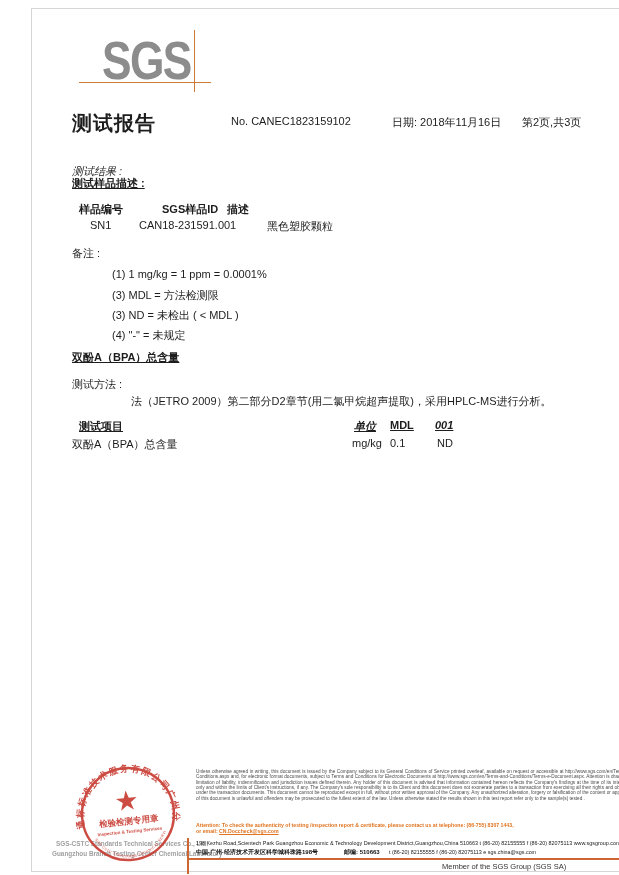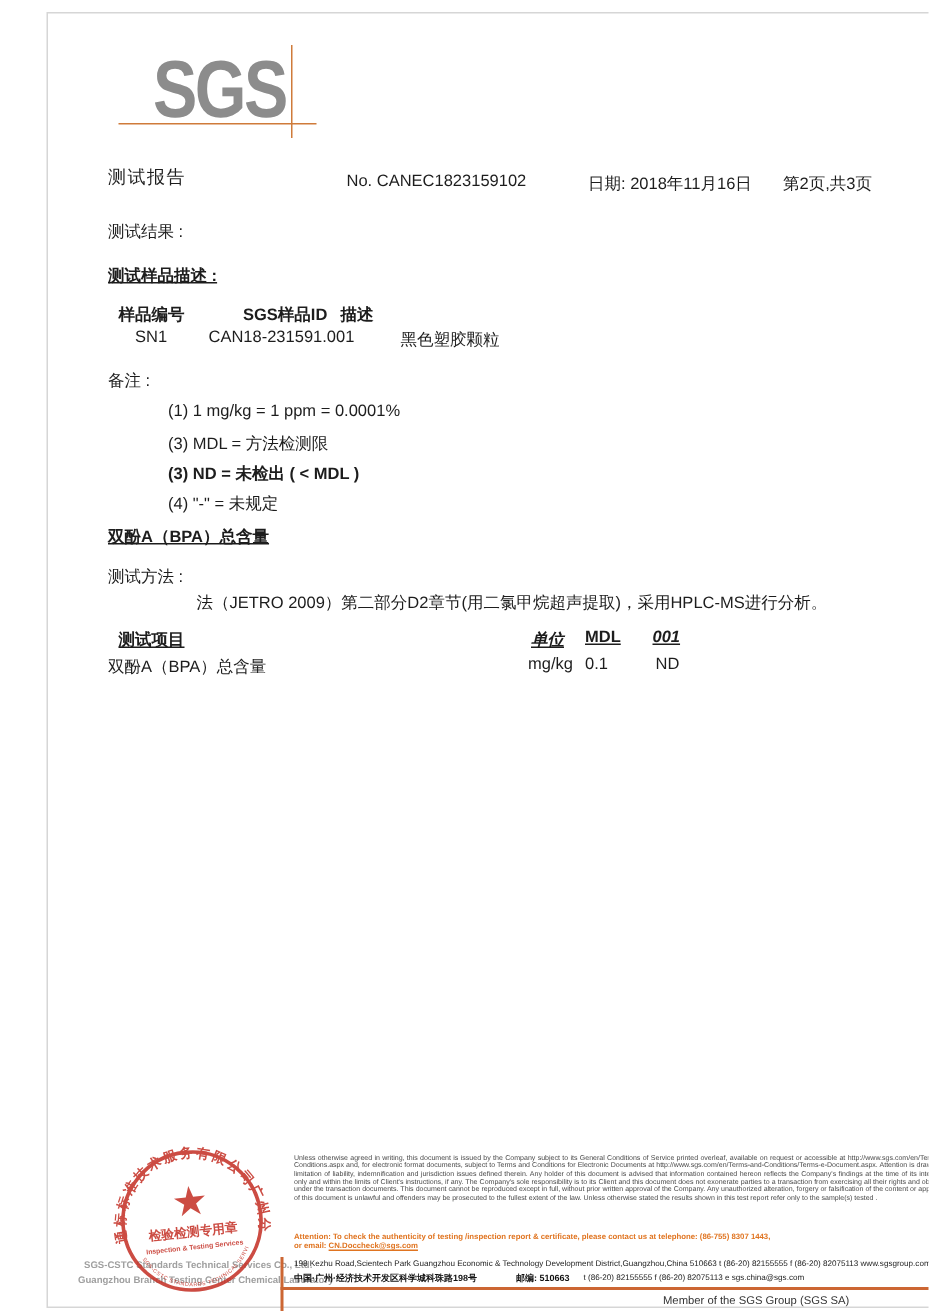--- a/index.html
+++ b/index.html
@@ -10,21 +10,21 @@
                  border:1px solid #d6d6d6; }
   .abs { position:absolute; white-space:nowrap; }
   .b { font-weight:bold; }
   .u { text-decoration:underline; }
   .body-txt { font-size:11px; }
   .logo-txt { font-size:54px; font-weight:bold; color:#8c8c8c;
               letter-spacing:-2px; transform:scaleX(0.82); transform-origin:left top;
               line-height:1; }
   .orange-h { position:absolute; height:1px; background:#cf7b3a; }
   .orange-v { position:absolute; width:1px; background:#cf7b3a; }
-  .title { font-size:12px; font-weight:normal; letter-spacing:1px; }
+  .title { font-size:20px; font-weight:bold; letter-spacing:1px; }
   .hdr { font-size:11px; }
   .remark-item { position:absolute; left:88px; font-size:11px; white-space:nowrap; }
   .fineprint { position:absolute; left:172px; top:769px; width:441px;
                font-size:4.7px; line-height:5.35px; color:#4a4a4a;
                text-align:justify; }
   .attention { position:absolute; left:172px; top:822px; width:441px;
                font-size:5.2px; line-height:6px; font-weight:bold; color:#e07420; }
   .addr { font-size:5.4px; color:#222; }
   .addr-cn { font-size:6px; color:#111; font-weight:bold; }
   .gray-co { color:#a0a0a0; font-size:6.4px; font-weight:bold; }
@@ -43,37 +43,37 @@
 
   <div class="abs logo-txt" style="left:78px; top:33px;">SGS</div>
   <div class="orange-h" style="left:55px; top:82px; width:132px;"></div>
   <div class="orange-v" style="left:170px; top:30px; height:62px;"></div>
 
   <div class="abs title" style="left:48px; top:110px;">测试报告</div>
   <div class="abs hdr" style="left:207px; top:115px;">No. CANEC1823159102</div>
   <div class="abs hdr" style="left:368px; top:115px;">日期: 2018年11月16日</div>
   <div class="abs hdr" style="left:498px; top:115px;">第2页,共3页</div>
 
-  <div class="abs body-txt" style="left:48px; top:147px;">测试结果 :</div>
+  <div class="abs body-txt" style="left:48px; top:164px;font-style:italic;">测试结果 :</div>
 
   <div class="abs body-txt b u" style="left:48px; top:176px;">测试样品描述 :</div>
 
   <div>
     <div class="abs body-txt b" style="left:55px; top:202px;">样品编号</div>
     <div class="abs body-txt b" style="left:138px; top:202px;">SGS样品ID</div>
     <div class="abs body-txt b" style="left:203px; top:202px;">描述</div>
     <div class="abs body-txt" style="left:66px; top:219px;">SN1</div>
     <div class="abs body-txt" style="left:115px; top:219px;">CAN18-231591.001</div>
     <div class="abs body-txt" style="left:203px; top:219px;padding-left:40px;">黑色塑胶颗粒</div>
   </div>
 
   <div class="abs body-txt" style="left:48px; top:246px;">备注 :</div>
   <div class="remark-item" style="top:268px;">(1) 1 mg/kg = 1 ppm = 0.0001%</div>
   <div class="remark-item" style="top:288px;">(3) MDL = 方法检测限</div>
-  <div class="remark-item" style="top:308px;font-weight:bold;">(3) ND = 未检出 ( &lt; MDL )</div>
+  <div class="remark-item" style="top:308px;">(3) ND = 未检出 ( &lt; MDL )</div>
   <div class="remark-item" style="top:328px;">(4) "-" = 未规定</div>
 
   <div class="abs body-txt b u" style="left:48px; top:350px;">双酚A（BPA）总含量</div>
 
   <div class="abs body-txt" style="left:48px; top:377px;">测试方法 :</div>
   <div class="abs body-txt" style="left:107px; top:394px;">法（JETRO 2009）第二部分D2章节(用二氯甲烷超声提取)，采用HPLC-MS进行分析。</div>
 
   <div>
     <div class="abs body-txt b u" style="left:55px; top:419px;">测试项目</div>
     <div class="abs body-txt b u" style="left:330px; top:419px; font-style:italic;">单位</div>

